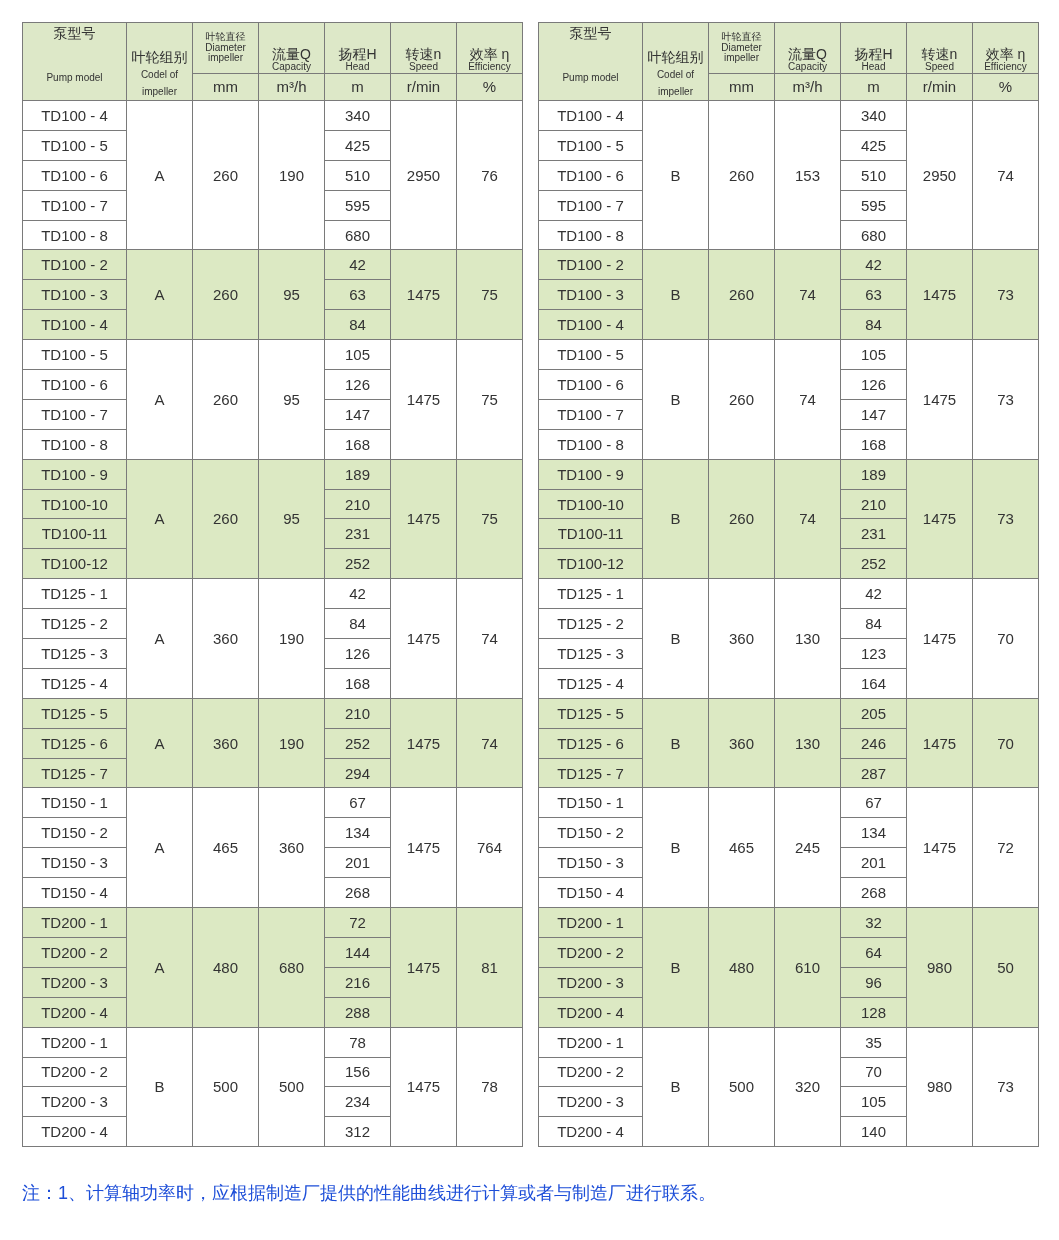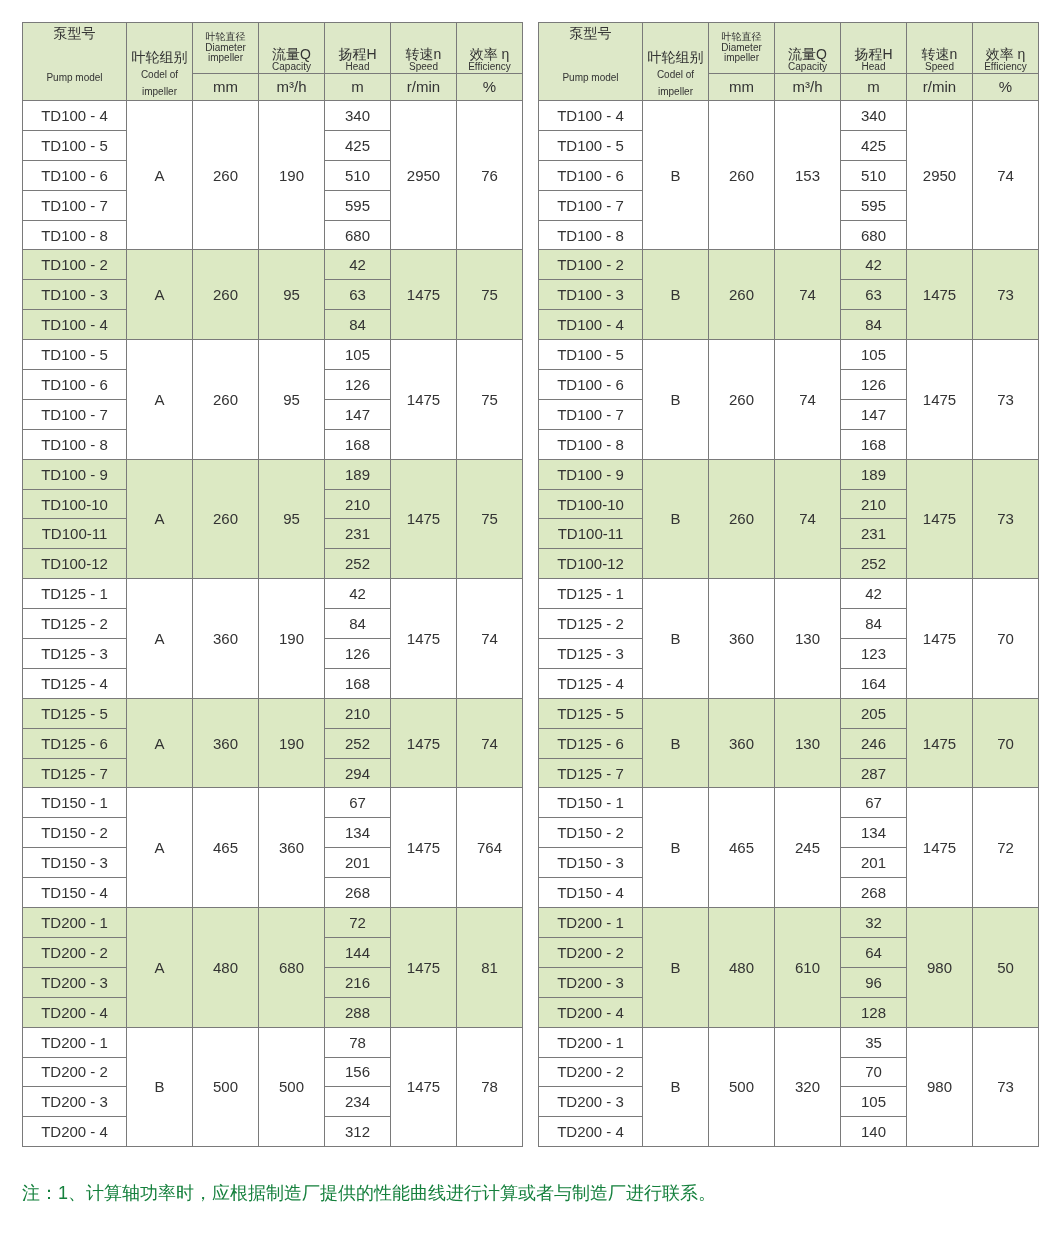--- a/index.html
+++ b/index.html
@@ -7,21 +7,21 @@
   .tbl{position:absolute;top:22px;border-collapse:collapse;table-layout:fixed;}
   .tbl td,.tbl th{border:1.5px solid #7a7a7a;text-align:center;padding:0;font-weight:normal;font-size:15px;color:#333;}
   .tbl th{background:#dde8c8;line-height:1.05;}
   .tbl .h1 th{height:50px;}
   .tbl .h2 th{height:26px;margin-left:16px;}
   .tbl td{height:28.9px;}
   .g td{background:#dce9c3;}
   .cn{font-size:14px;margin-top:24px;}
   .en{font-size:10px;}
   .sm{font-size:10px;}
-  .notes{position:absolute;left:22px;top:1180px;font-size:18px;line-height:27px;color:#15803d;}
+  .notes{position:absolute;left:22px;top:1180px;font-size:18px;line-height:27px;color:#1d4ed8;}
 </style>
 </head>
 <body>
 
 <table class="tbl" id="tbl-left" style="left:22px;width:495px;">
   <colgroup>
       <col style="width:104px">
       <col style="width:66px">
       <col style="width:66px">
       <col style="width:66px">

